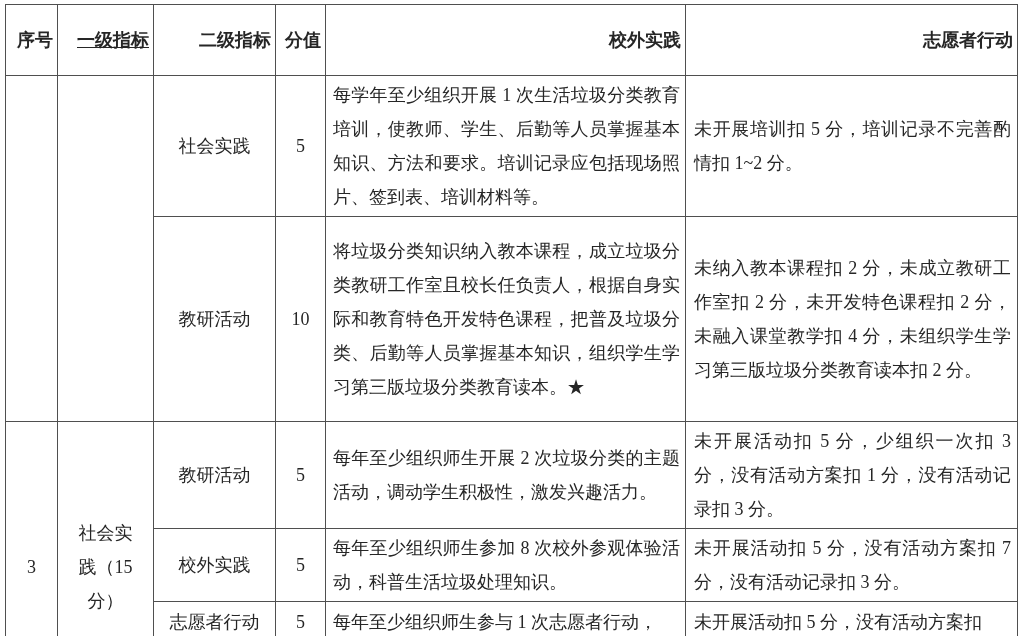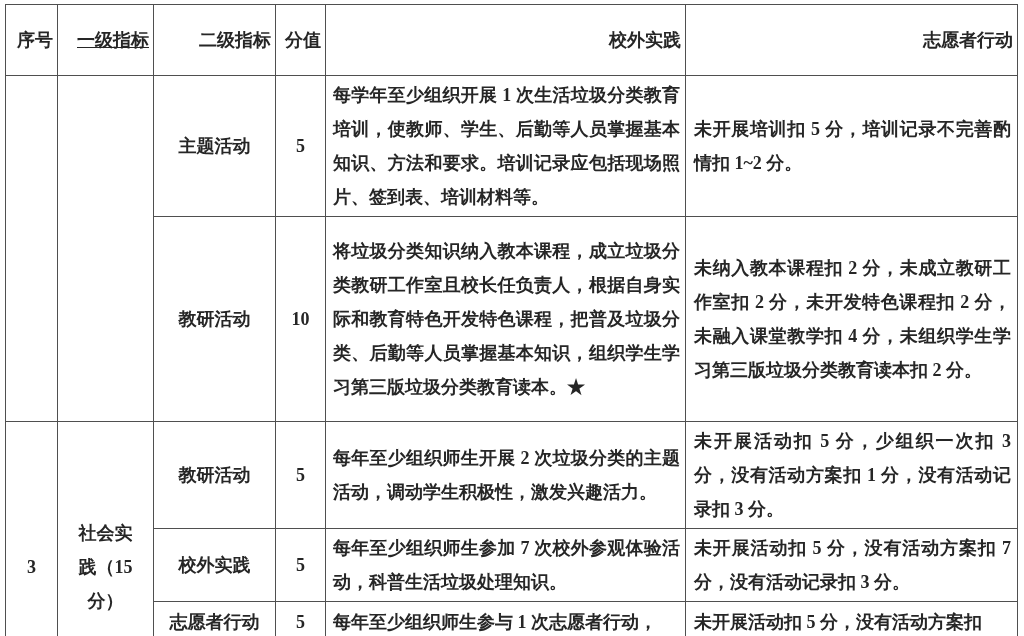--- a/index.html
+++ b/index.html
@@ -31,21 +31,20 @@
   table.eval col.c4 { width: 50px; }
   table.eval col.c5 { width: 360px; }
   table.eval col.c6 { width: 332px; }
 
   table.eval th, table.eval td {
     border: 1px solid #4f4f4f;
     font-size: 18px;
     line-height: 34px;
     vertical-align: middle;
     background: #ffffff;
-    font-weight: bold;
   }
   table.eval th {
     font-weight: bold;
     text-align: right;
     padding: 2px 4px;
   }
   
   th.h-serial  { padding: 2px 15px; }
   th.h-primary { padding: 2px 16px; text-decoration: underline; }
   th.h-score   { padding: 2px 15px; margin-top: 8px; }
@@ -85,21 +84,21 @@
         <th class="h-secondary">二级指标</th>
         <th class="h-score">分值</th>
         <th class="h-content">校外实践</th>
         <th class="h-criteria">志愿者行动</th>
       </tr>
     </thead>
     <tbody>
       <tr class="row-1">
         <td class="c-serial" rowspan="2"></td>
         <td class="c-primary" rowspan="2"></td>
-        <td class="c-secondary">主题活动</td>
+        <td class="c-secondary">社会实践</td>
         <td class="c-score">5</td>
         <td class="c-content">每学年至少组织开展 1 次生活垃圾分类教育培训，使教师、学生、后勤等人员掌握基本知识、方法和要求。培训记录应包括现场照片、签到表、培训材料等。</td>
         <td class="c-criteria">未开展培训扣 5 分，培训记录不完善酌情扣 1~2 分。</td>
       </tr>
       <tr class="row-2">
         <td class="c-secondary">教研活动</td>
         <td class="c-score">10</td>
         <td class="c-content">将垃圾分类知识纳入教本课程，成立垃圾分类教研工作室且校长任负责人，根据自身实际和教育特色开发特色课程，把普及垃圾分类、后勤等人员掌握基本知识，组织学生学习第三版垃圾分类教育读本。★</td>
         <td class="c-criteria">未纳入教本课程扣 2 分，未成立教研工作室扣 2 分，未开发特色课程扣 2 分，未融入课堂教学扣 4 分，未组织学生学习第三版垃圾分类教育读本扣 2 分。</td>
       </tr>
@@ -107,21 +106,21 @@
         <td class="c-serial" rowspan="3">3</td>
         <td class="c-primary" rowspan="3">社会实践（15 分）</td>
         <td class="c-secondary">教研活动</td>
         <td class="c-score">5</td>
         <td class="c-content">每年至少组织师生开展 2 次垃圾分类的主题活动，调动学生积极性，激发兴趣活力。</td>
         <td class="c-criteria">未开展活动扣 5 分，少组织一次扣 3 分，没有活动方案扣 1 分，没有活动记录扣 3 分。</td>
       </tr>
       <tr class="row-4">
         <td class="c-secondary">校外实践</td>
         <td class="c-score">5</td>
-        <td class="c-content">每年至少组织师生参加 7 次校外参观体验活动，科普生活垃圾处理知识。</td>
+        <td class="c-content">每年至少组织师生参加 8 次校外参观体验活动，科普生活垃圾处理知识。</td>
         <td class="c-criteria">未开展活动扣 5 分，没有活动方案扣 7 分，没有活动记录扣 3 分。</td>
       </tr>
       <tr class="row-5">
         <td class="c-secondary">志愿者行动</td>
         <td class="c-score">5</td>
         <td class="c-content">每年至少组织师生参与 1 次志愿者行动，</td>
         <td class="c-criteria">未开展活动扣 5 分，没有活动方案扣</td>
       </tr>
     </tbody>
   </table>

